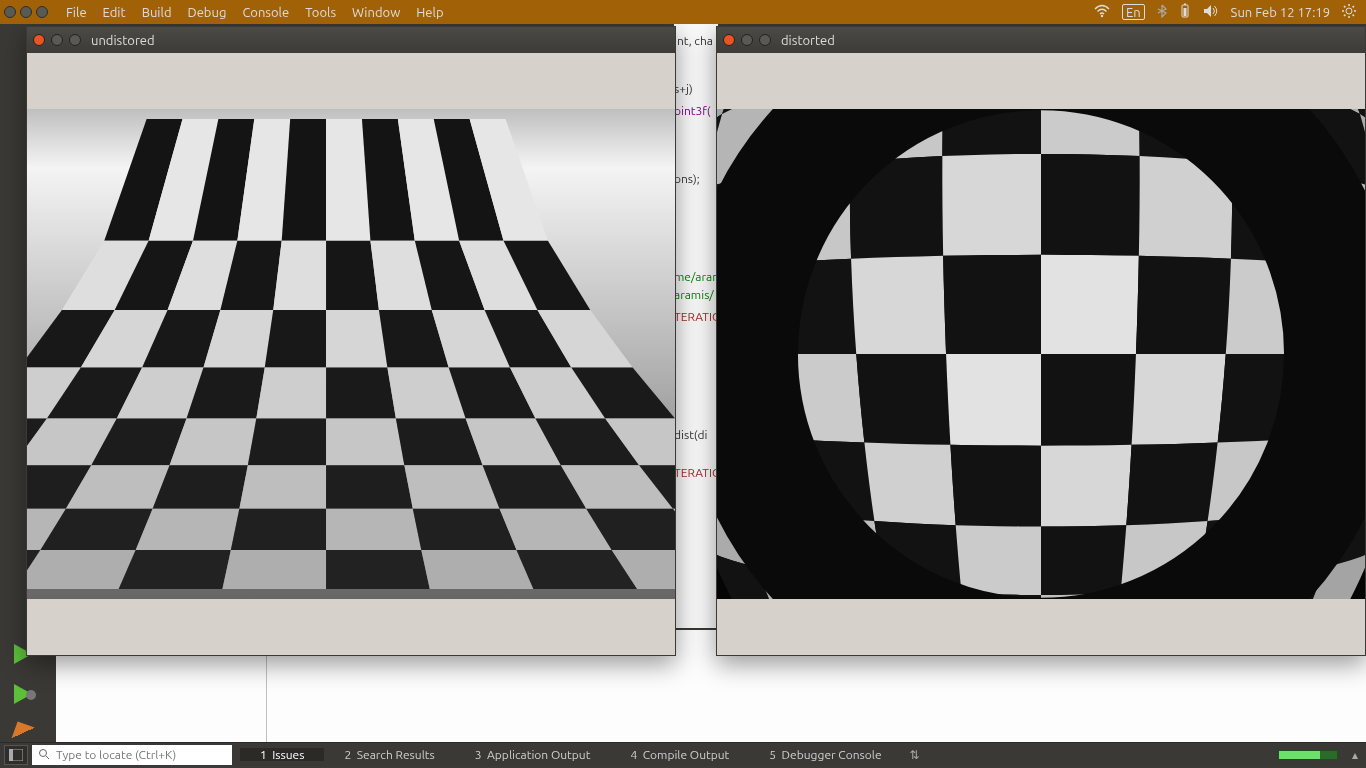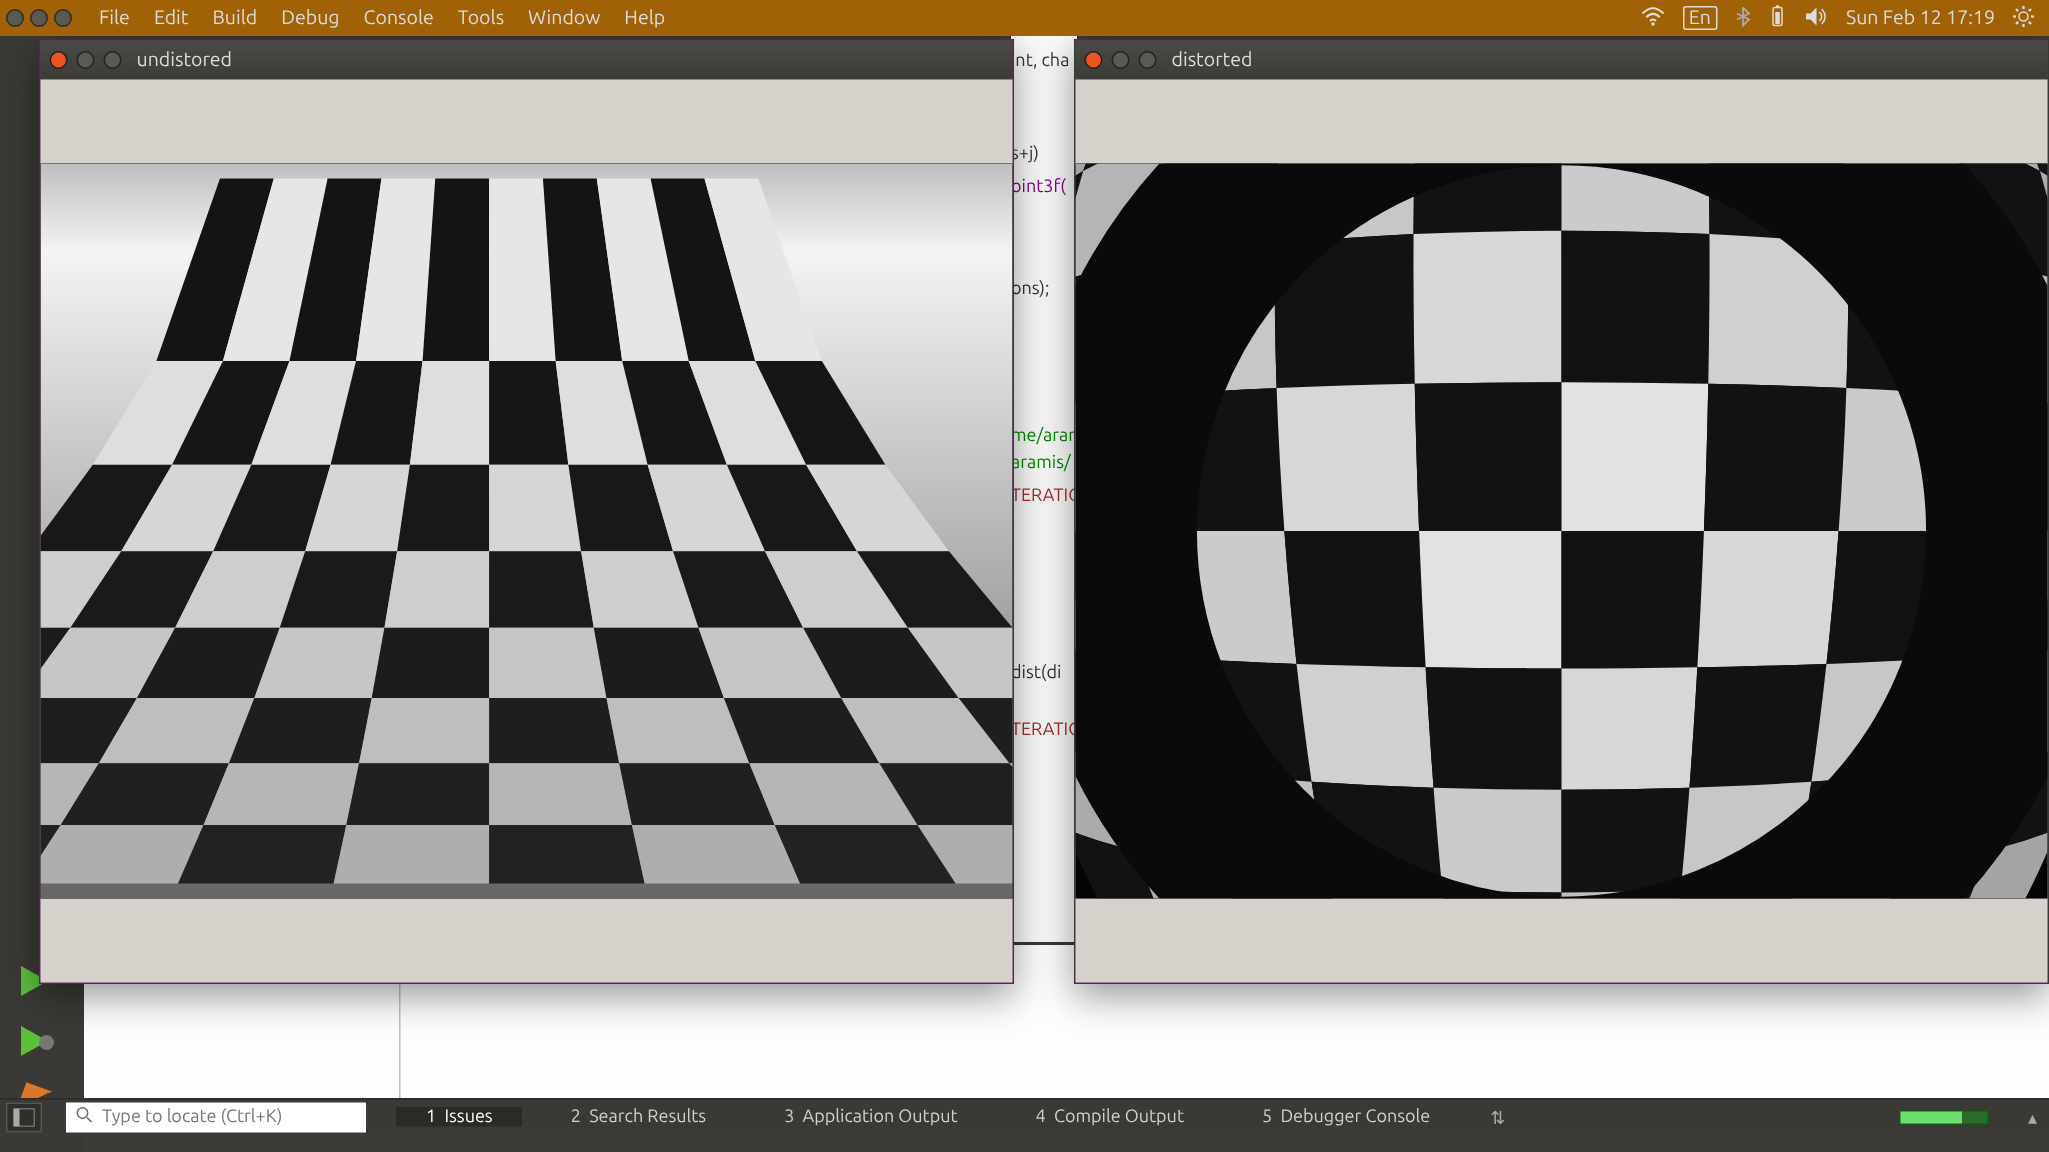--- a/index.html
+++ b/index.html
@@ -28,21 +28,21 @@
 .side-labels div { margin-bottom: 32px; }
 
 
 .code-sliver { position: absolute; left: 674px; top: 24px; width: 44px; bottom: 140px; background: #fafafa; color: #333; font-family: "DejaVu Sans Mono", monospace; font-size: 12px; overflow: hidden; line-height: 18px; padding-top: 8px; z-index: 2; }
 .code-sliver .cs-line { white-space: pre; }
 .cs-type { color: #880088; }
 .cs-str { color: #008800; }
 .cs-ident { color: #a52a2a; }
 
 
-.statusbar { position: absolute; left: 0; right: 0; bottom: 12px; height: 24px; background: #3a3935; border-top: 1px solid #2b2a27; display: flex; align-items: center; font-size: 12px; color: #d0d0d0; z-index: 6; gap: 12px; }
+.statusbar { position: absolute; left: 0; right: 0; bottom: 2px; height: 24px; background: #3a3935; border-top: 1px solid #2b2a27; display: flex; align-items: center; font-size: 12px; color: #d0d0d0; z-index: 6; }
 .statusbar .sb-btn { width: 24px; height: 20px; margin: 0 4px; background: #2f2e2a; border: 1px solid #555; display:flex; align-items:center; justify-content:center; }
 .statusbar .locator { display:flex; align-items:center; background:#fff; color:#666; height:20px; width:200px; padding:0 6px; margin-right:8px; }
 .statusbar .locator .mag { margin-right:6px; }
 .statusbar .panel-tab { padding: 0 20px; white-space: nowrap; }
 .statusbar .panel-tab.active { background:#2b2a27; color:#fff; }
 .statusbar .progress { margin-left:auto; margin-right:6px; width:60px; height:10px; background:#2a6b2a; border:1px solid #1e4e1e; }
 .statusbar .progress-fill { width:70%; height:100%; background:#6be06b; }
 .statusbar .expand { margin: 0 8px; color:#aaa; }
 
 
@@ -156,21 +156,21 @@
   <div>D</div>
   <div>D</div>
   <div>Pr</div>
   <div>I</div>
   <div style="margin-top:260px">orb</div>
   <div>D</div>
 </div>
 
 <div class="code-sliver">
   <div class="cs-line">int, cha</div>
-  <div class="cs-line" style="margin-top:44px">s+j)</div>
+  <div class="cs-line" style="margin-top:30px">s+j)</div>
   <div class="cs-line cs-type" style="margin-top:4px">oint3f(</div>
   <div class="cs-line" style="margin-top:50px">ons);</div>
   <div class="cs-line cs-str" style="margin-top:80px">me/aram</div>
   <div class="cs-line cs-str">aramis/</div>
   <div class="cs-line cs-ident" style="margin-top:4px">TERATIO</div>
   <div class="cs-line" style="margin-top:100px">dist(di</div>
   <div class="cs-line cs-ident" style="margin-top:20px">TERATIO</div>
 </div>
 
 <div class="editor-bottom">

